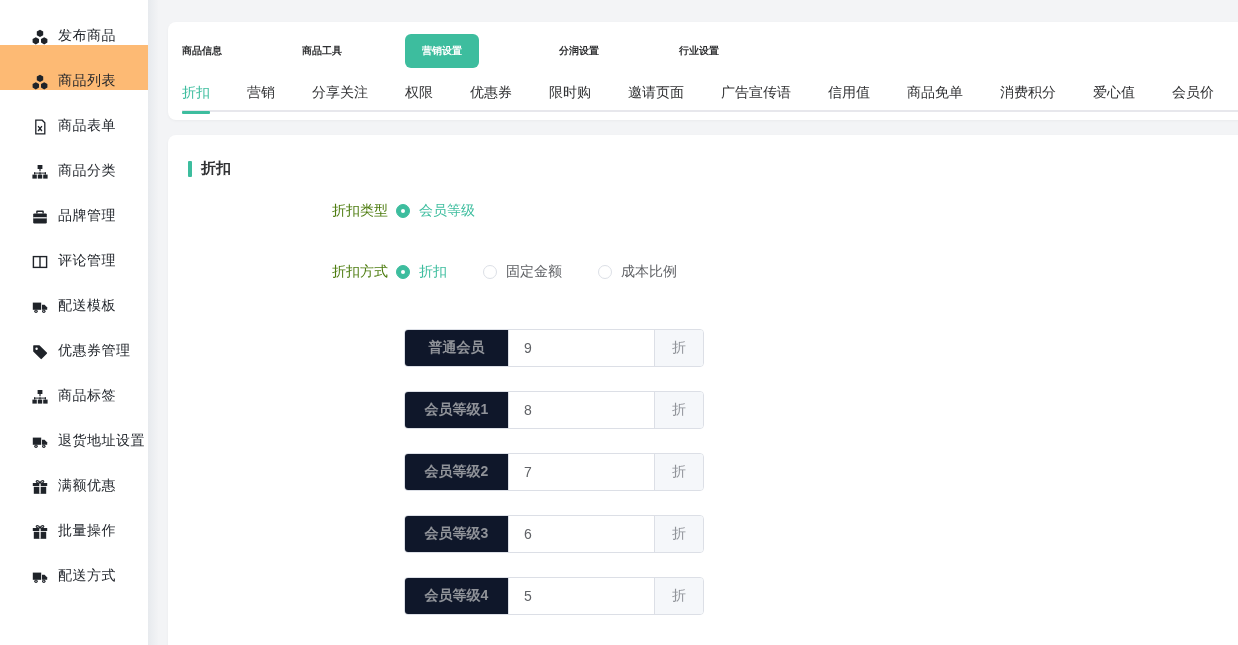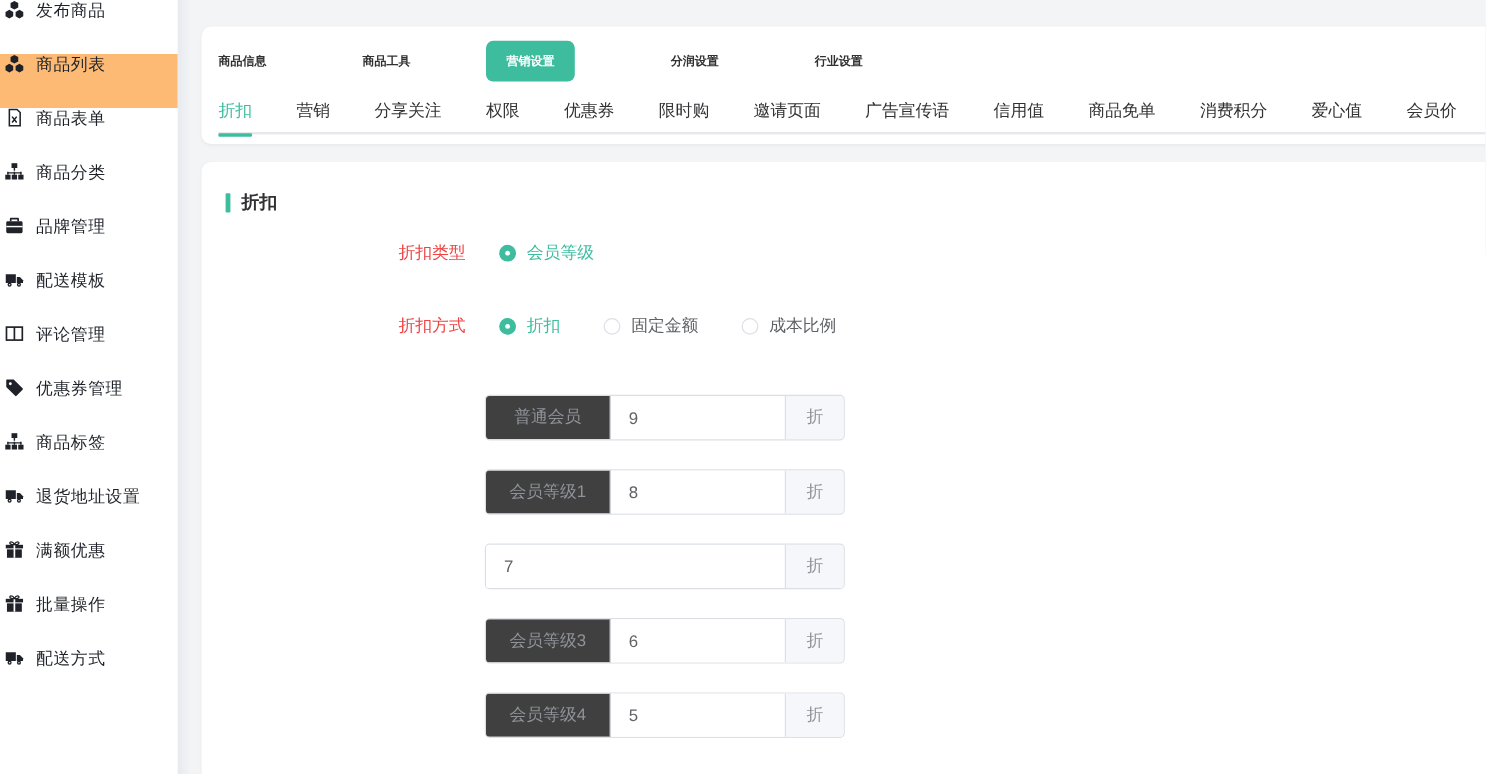--- a/index.html
+++ b/index.html
@@ -8,22 +8,22 @@
     font-family:"Liberation Sans","DejaVu Sans",sans-serif;
     background:#f3f4f6; position:relative; color:#303133; font-size:14px;
   }
 
   
   .sidebar {
     position:absolute; left:0; top:0; bottom:0; width:148px;
     background:#ffffff; z-index:3;
   }
   .side-item {
-    height:45px; display:flex; align-items:flex-start; gap:10px;
-    padding-left:4px; cursor:pointer; color:#1f2329; font-weight:500;
+    height:45px; display:flex; align-items:flex-end; gap:10px;
+    padding-left:32px; cursor:pointer; color:#1f2329; font-weight:500;
     white-space:nowrap;
   }
   .side-item.active { background:#fdba74; }
   .side-item .icon { width:16px; height:16px; flex:0 0 16px; display:inline-flex; color:#1f2329; }
   .side-item .icon svg { width:16px; height:16px; }
   .side-item .lbl { font-size:14px; letter-spacing:0.5px; }
 
   .gutter {
     position:absolute; left:148px; top:0; bottom:0; width:10px; z-index:2;
     background:linear-gradient(to right,#e7eaee,#f2f3f5);
@@ -57,39 +57,39 @@
   }
   .tabs-rule { position:absolute; left:14px; right:0; top:88px; height:2px; background:#e7e7ec; }
 
   
   .sec-head { display:flex; align-items:center; gap:9px; margin-bottom:24px; }
   .sec-bar { width:4px; height:16px; background:var(--accent); border-radius:1px; }
   .sec-title { font-size:15px; font-weight:bold; color:#303133; }
 
   
   .frow { display:flex; align-items:center; margin-bottom:43px; }
-  .frow-label { width:200px; text-align:right; margin-right:28px; color:#ef4444; font-size:14px; }
+  .frow-label { width:200px; text-align:right; margin-right:8px; color:#4d7c0f; font-size:14px; }
   .rgroup { display:flex; align-items:center; }
   .ropt { display:flex; align-items:center; margin-right:36px; cursor:pointer; }
   .radio { width:14px; height:14px; border-radius:50%; border:1px solid #dcdfe6; background:#fff; position:relative; flex:0 0 14px; }
   .radio.on { background:var(--accent); border-color:var(--accent); }
   .radio.on::after {
     content:''; position:absolute; left:50%; top:50%; width:4px; height:4px;
     background:#fff; border-radius:50%; transform:translate(-50%,-50%);
   }
   .ropt .rlbl { margin-left:9px; font-size:14px; color:#606266; }
   .ropt.on .rlbl { color:var(--accent); }
 
   
   .levels { margin-left:216px; margin-top:48px; }
   .lvl-row { display:flex; width:300px; height:38px; margin-bottom:24px; border:1px solid #dcdfe6; border-radius:4px; background:#fff; overflow:hidden; }
   .lvl-label {
-    width:104px; background:#404040; border-right:1px solid #dcdfe6;
+    width:104px; background:#0f172a; border-right:1px solid #dcdfe6;
     display:flex; align-items:center; justify-content:center;
-    color:#909399; font-size:14px; white-space:nowrap;
+    color:#909399; font-size:14px; white-space:nowrap;font-weight:bold;
   }
   .lvl-input {
     flex:1; border:none; outline:none; padding:0 15px; font-size:14px; color:#606266;
     font-family:inherit; min-width:0; background:#fff;
   }
   .lvl-suffix {
     width:49px; background:#f5f7fa; border-left:1px solid #dcdfe6;
     display:flex; align-items:center; justify-content:center;
     color:#909399; font-size:14px;
   }
@@ -143,39 +143,39 @@
           <svg viewBox="0 0 16 16" fill="currentColor">
             <path d="M5.6 4.4V3h4.8v1.4h1.4V2.2a.8.8 0 0 0-.8-.8H5a.8.8 0 0 0-.8.8v2.2h1.4z"></path>
             <rect x="1.2" y="4.4" width="13.6" height="10" rx="1.2"></rect>
             <rect x="1.2" y="8.2" width="13.6" height="1.2" fill="#fff"></rect>
           </svg>
         </span>
         <span class="lbl">品牌管理</span>
       </div>
       <div class="side-item">
         <span class="icon">
+          <svg viewBox="0 0 16 16" fill="none" stroke="currentColor" stroke-width="1.4">
+            <rect x="1.4" y="2.6" width="13.2" height="10.8"></rect>
+            <path d="M8 2.6v10.8"></path>
+          </svg>
+        </span>
+        <span class="lbl">评论管理</span>
+      </div>
+      <div class="side-item">
+        <span class="icon">
           <svg viewBox="0 0 16 16" fill="currentColor">
             <path d="M.8 3.6h8.4v7.2H.8z"></path>
             <path d="M10 5.8h2.6L15.2 8.6v2.2H10z"></path>
             <circle cx="4" cy="12.2" r="1.7"></circle>
             <circle cx="11.8" cy="12.2" r="1.7"></circle>
             <circle cx="4" cy="12.2" r="0.6" fill="#fff"></circle>
             <circle cx="11.8" cy="12.2" r="0.6" fill="#fff"></circle>
           </svg>
         </span>
         <span class="lbl">配送模板</span>
-      </div>
-      <div class="side-item">
-        <span class="icon">
-          <svg viewBox="0 0 16 16" fill="none" stroke="currentColor" stroke-width="1.4">
-            <rect x="1.4" y="2.6" width="13.2" height="10.8"></rect>
-            <path d="M8 2.6v10.8"></path>
-          </svg>
-        </span>
-        <span class="lbl">评论管理</span>
       </div>
       <div class="side-item">
         <span class="icon">
           <svg viewBox="0 0 16 16" fill="currentColor">
             <path d="M1.2 7.4V1.8a.6.6 0 0 1 .6-.6h5.6l7.4 7.4a.8.8 0 0 1 0 1.2l-5 5a.8.8 0 0 1-1.2 0L1.2 7.4z"></path>
             <circle cx="4.6" cy="4.8" r="1.2" fill="#fff"></circle>
           </svg>
         </span>
         <span class="lbl">优惠券管理</span>
       </div>
@@ -311,20 +311,21 @@
           <div class="lvl-label">普通会员</div>
           <input class="lvl-input" type="text" value="9" style="">
           <div class="lvl-suffix">折</div>
         </div>
         <div class="lvl-row">
           <div class="lvl-label">会员等级1</div>
           <input class="lvl-input" type="text" value="8" style="">
           <div class="lvl-suffix">折</div>
         </div>
         <div class="lvl-row">
+          <div class="lvl-label">会员等级2</div>
           <input class="lvl-input" type="text" value="7" style="">
           <div class="lvl-suffix">折</div>
         </div>
         <div class="lvl-row">
           <div class="lvl-label">会员等级3</div>
           <input class="lvl-input" type="text" value="6" style="">
           <div class="lvl-suffix">折</div>
         </div>
         <div class="lvl-row">
           <div class="lvl-label">会员等级4</div>

